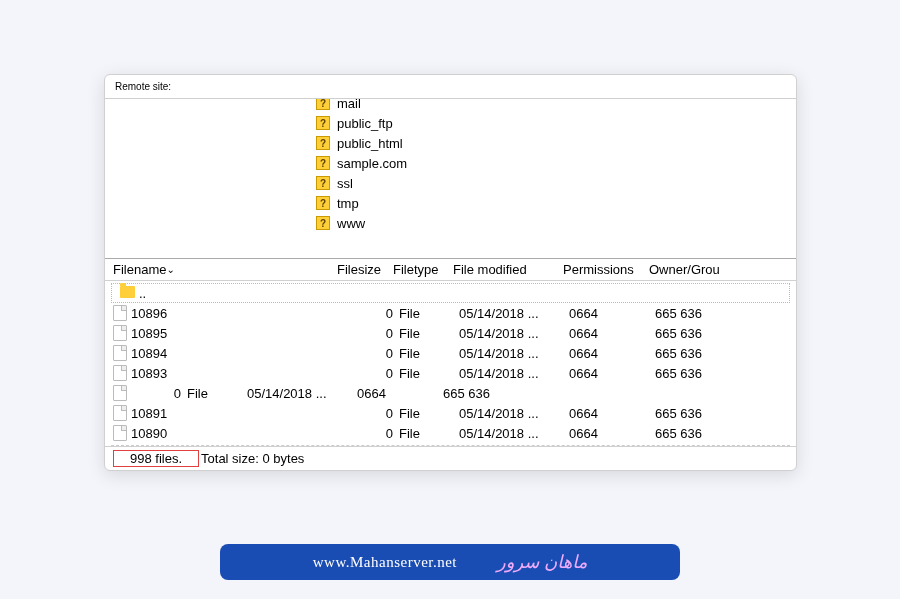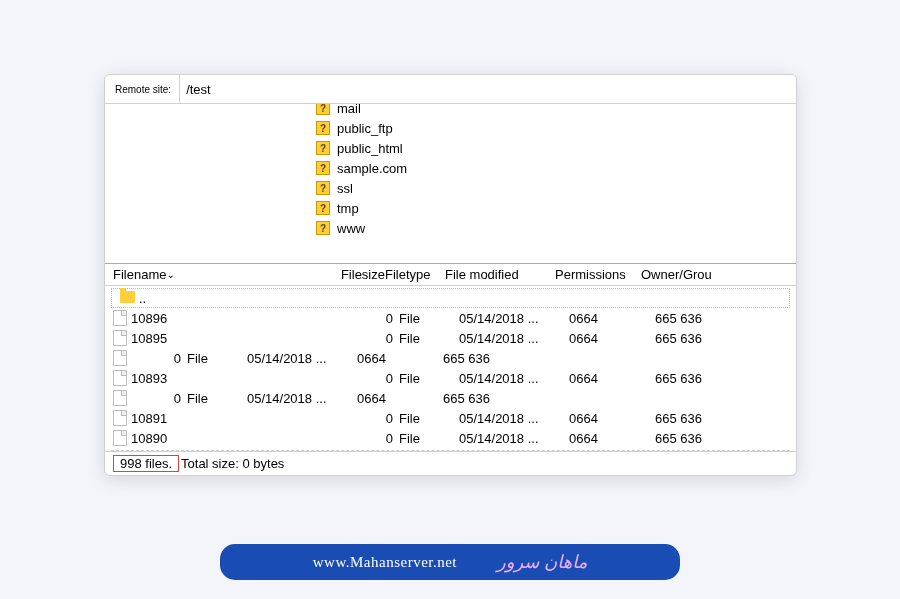--- a/index.html
+++ b/index.html
@@ -13,52 +13,51 @@
 .tree-row.cut { padding-left: 210px; margin-top: -8px; }
 .tree-row .icon { width: 16px; height: 16px; display: inline-flex; align-items: center; justify-content: center; }
 .q-icon { width: 14px; height: 14px; background: #ffcf3a; border: 1px solid #c99b00; display: inline-flex; align-items: center; justify-content: center; font-size: 10px; font-weight: bold; color: #5a4200; }
 .folder-icon { display:inline-block; position: relative; width: 15px; height: 12px; background: #ffcf3a; border-radius: 1px; }
 .folder-icon::before { content:""; position:absolute; top:-3px; left:0; width:6px; height:3px; background:#ffcf3a; border-radius:1px 1px 0 0; }
 .tree-label { font-size: 13px; padding: 0 2px; }
 .tree-label.sel { background: #1e90ff; color: #fff; }
 .headers { display: flex; align-items: center; height: 22px; border-bottom: 1px solid #d0d0d0; padding-left: 8px; font-size: 13px; }
 .col-h { padding: 2px 0; }
 .col-h.name { width: 216px; display:flex; align-items:center; }
-.col-h.size { width: 56px; text-align: right; padding-right: 0; }
+.col-h.size { width: 56px; text-align: left; padding-right: 0; margin-left: 8px; }
 .col-h.type { width: 60px; }
 .col-h.mod { width: 110px; }
 .col-h.perm { width: 86px; }
 .col-h.own { width: 92px; }
 .chev { font-size: 10px; }
 .list-pane { padding: 0; }
 .up-row { display:flex; align-items:center; height: 20px; padding-left: 8px; border: 1px dotted #bbb; margin: 2px 6px 0 6px; gap:4px; }
 .file-row { display:flex; align-items:center; height: 20px; padding-left: 8px; font-size: 13px; }
 .file-row .ficon { width: 14px; height: 16px; border: 1px solid #bbb; border-radius: 1px; background: #fff; margin-right: 4px; position:relative; }
 .file-row .ficon::after { content:""; position:absolute; top:0; right:0; width:4px; height:4px; background:#eee; border-left:1px solid #bbb; border-bottom:1px solid #bbb; }
 .c-name { width: 212px; }
 .c-size { width: 56px; text-align:right; padding-right:6px; }
 .c-type { width: 60px; }
 .c-mod { width: 110px; }
 .c-perm { width: 86px; }
 .c-own { width: 92px; }
 .dashed-sep { border-top: 1px dashed #ccc; margin: 2px 6px 0 6px; }
 .status-row { display:flex; align-items:center; height: 24px; padding: 0 8px; font-size: 13px; border-top: 1px solid #d0d0d0; }
-.red-box { border: 1px solid #e04040; padding: 0 6px; margin-right: 2px; }
-.banner { position:absolute; left:220px; top:544px; width:460px; height:36px; background:#1a4db3; border-radius:15px; display:flex; align-items:center; justify-content:center; gap:40px; }
+.red-box { border: 1px solid #e04040; padding: 0 16px; margin-right: 2px; }
+.banner { position:absolute; left:220px; top:544px; width:460px; height:36px; background:#1a4db3; border-radius:8px; display:flex; align-items:center; justify-content:center; gap:40px; }
 .banner-url { color:#fff; font-size:15px; letter-spacing:0.5px; font-family: Georgia, serif; }
 .banner-logo { color:#f0abfc; font-size:18px; font-style:italic; font-family: 'Brush Script MT', cursive; letter-spacing:1px; }
 </style>
 </head>
 <body>
 
 <div class="window">
 
   <div class="addr-row">
     <span class="addr-label">Remote site:</span>
-    <input class="addr-input" value="/test" style="">
   </div>
 
   <div class="tree-pane">
     <div class="tree-row cut">
       <span class="icon">
           <span class="q-icon">?</span>
         </span>
       <span class="tree-label">mail</span>
     </div>
     <div class="tree-row">
@@ -130,20 +129,21 @@
       <span class="ficon"></span>
       <span class="c-name">10895</span>
       <span class="c-size">0</span>
       <span class="c-type">File</span>
       <span class="c-mod">05/14/2018 ...</span>
       <span class="c-perm">0664</span>
       <span class="c-own">665 636</span>
     </div>
     <div class="file-row">
       <span class="ficon"></span>
+      <span class="c-name">10894</span>
       <span class="c-size">0</span>
       <span class="c-type">File</span>
       <span class="c-mod">05/14/2018 ...</span>
       <span class="c-perm">0664</span>
       <span class="c-own">665 636</span>
     </div>
     <div class="file-row">
       <span class="ficon"></span>
       <span class="c-name">10893</span>
       <span class="c-size">0</span>

